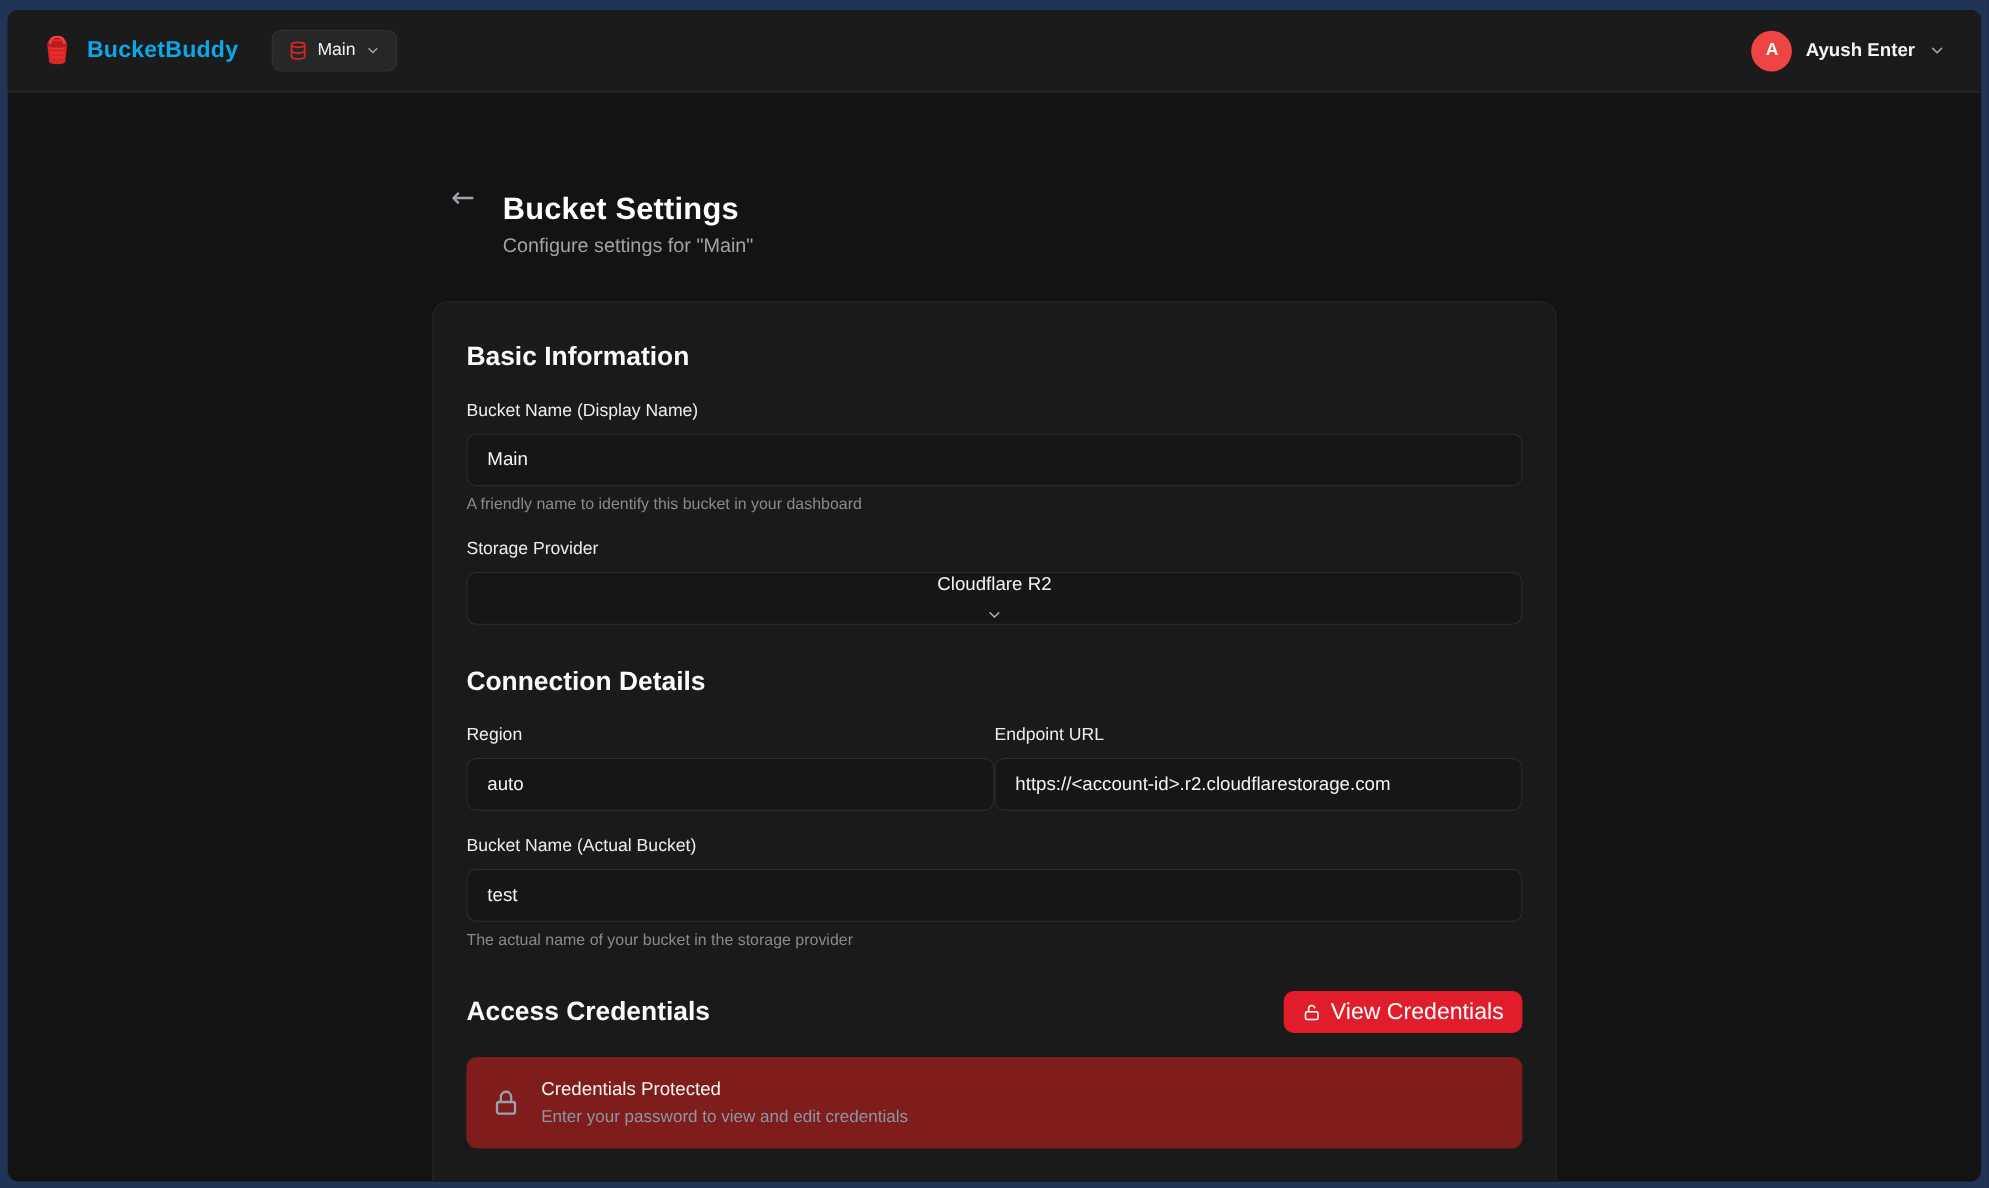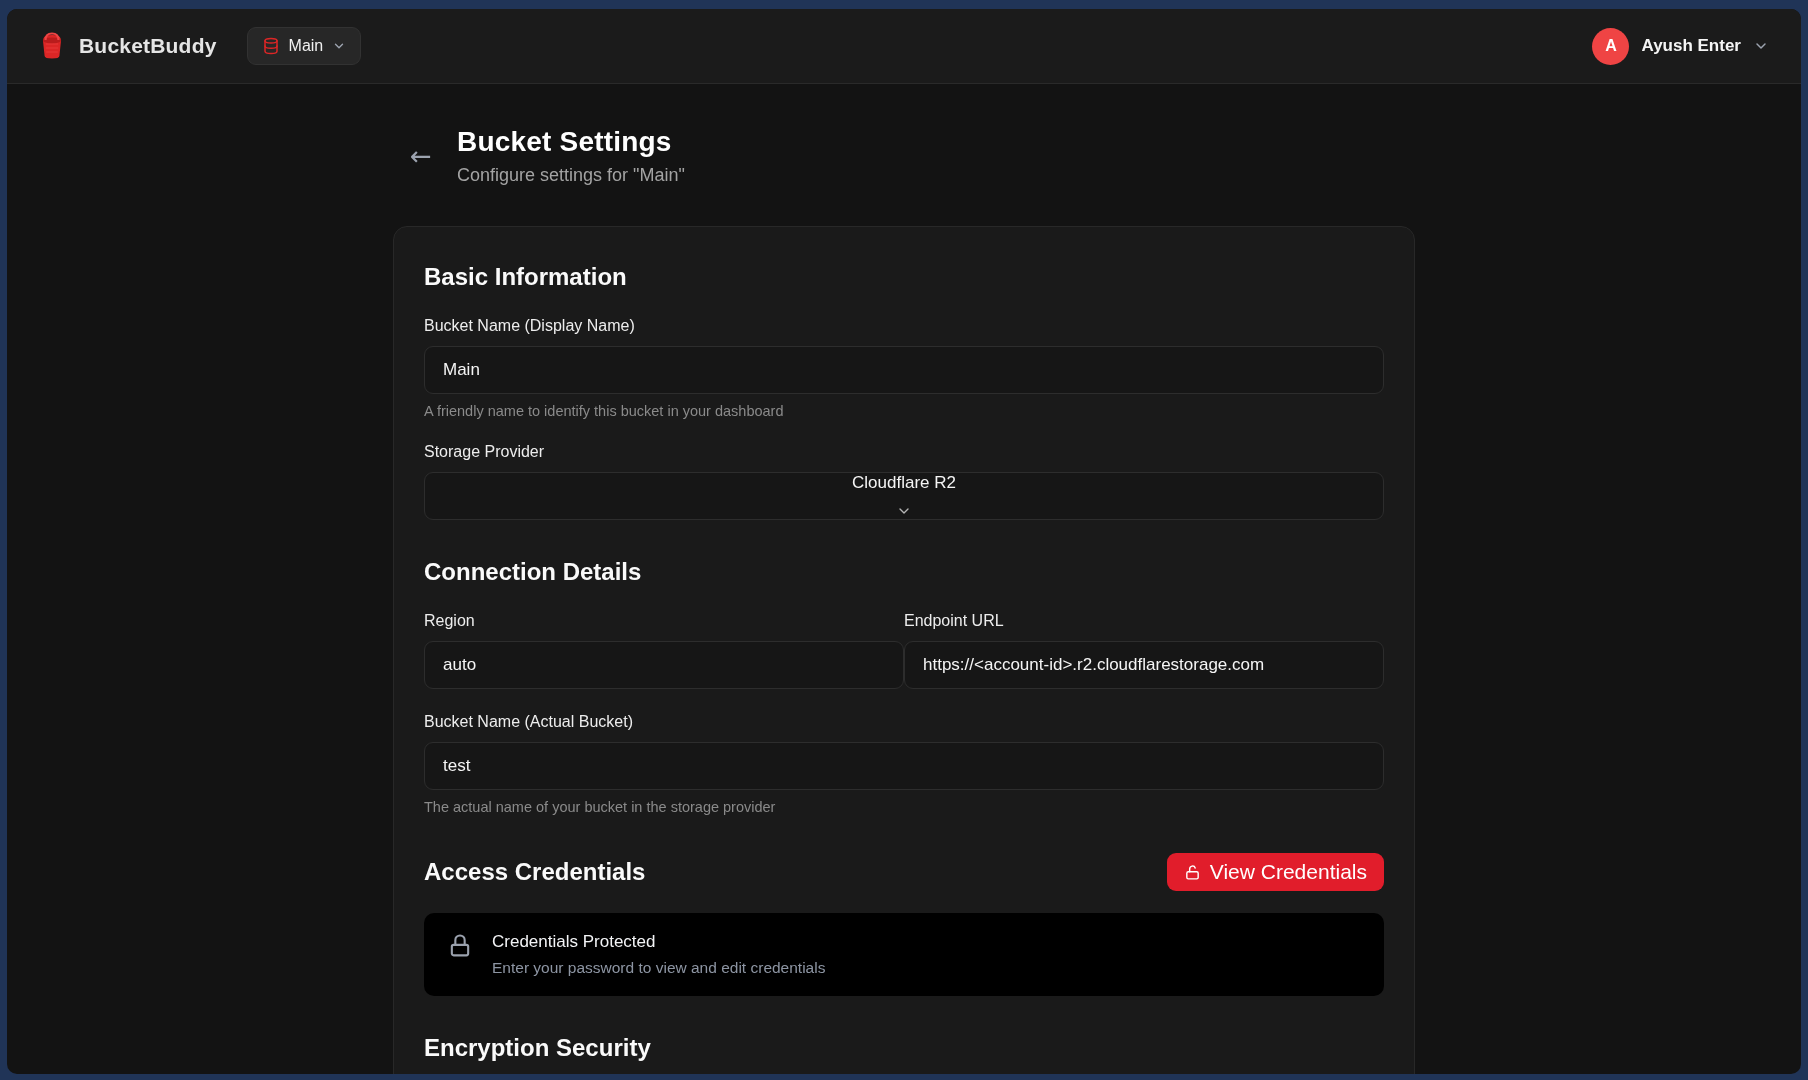--- a/index.html
+++ b/index.html
@@ -20,21 +20,21 @@
   .navbar {
     height: 75px;
     background: #1b1b1b;
     border-bottom: 1px solid #2a2a2a;
     display: flex;
     align-items: center;
     padding: 0 32px;
   }
   .brand-wrap { display: flex; align-items: center; gap: 14px; }
   .brand-logo { width: 26px; height: 28px; display: flex; align-items: center; justify-content: center; }
-  .brand-name { color: #e5e5e5; font-size: 21px; font-weight: 700; letter-spacing: .2px; }
+  .brand-name { color: #0ea5e9; font-size: 21px; font-weight: 700; letter-spacing: .2px; }
   .bucket-switcher {
     margin-left: 30px;
     display: flex; align-items: center; gap: 9px;
     background: #272727;
     border: 1px solid #323232;
     border-radius: 9px;
     padding: 9px 14px;
     cursor: pointer;
   }
   .bucket-switcher .label { color: #f1f1f1; font-size: 16px; font-weight: 500; }
@@ -50,21 +50,21 @@
   .page { height: calc(100% - 75px); overflow: hidden; }
   .page-inner { width: 1022px; margin: 0 auto; padding-top: 42px; }
   .page-header { display: flex; align-items: center; gap: 20px; padding-left: 12px; }
   .back-btn {
     width: 32px; height: 32px;
     display: flex; align-items: center; justify-content: center;
     color: #9ca3af; font-size: 26px; line-height: 1;
     background: none; border: none; cursor: pointer;
     font-family: "DejaVu Sans", sans-serif;
   }
-  .title-block h1 { color: #ffffff; font-size: 28px; font-weight: 700; letter-spacing: .2px; }
+  .title-block h1 { color: #ffffff; font-size: 28px; font-weight: 700; letter-spacing: .2px; margin-top: 48px; }
   .title-block .subtitle { color: #a3a3a3; font-size: 18px; margin-top: 7px; }
   
   .card {
     margin-top: 40px;
     background: #1a1a1a;
     border: 1px solid #282828;
     border-radius: 14px;
     padding: 36px 30px 60px 30px;
   }
   .section-heading { color: #fafafa; font-size: 24px; font-weight: 700; margin-bottom: 26px; }
@@ -104,25 +104,25 @@
     border: none;
     border-radius: 9px;
     height: 38px;
     padding: 0 17px;
     font-size: 21px;
     font-weight: 500;
     font-family: "Liberation Sans", sans-serif;
     cursor: pointer;
   }
   .protected-box {
-    background: #000000;
+    background: #7f1d1d;
     border-radius: 10px;
     padding: 19px 22px;
     display: flex;
-    align-items: flex-start;
+    align-items: center;
     gap: 18px;
   }
   .protected-texts .p-title { color: #f3f4f6; font-size: 17px; font-weight: 500; }
   .protected-texts .p-sub { color: #8d95a3; font-size: 15.5px; margin-top: 7px; }
   .icon { display: inline-flex; align-items: center; justify-content: center; }
 </style>
 </head>
 <body>
 
 <div class="app-frame">

